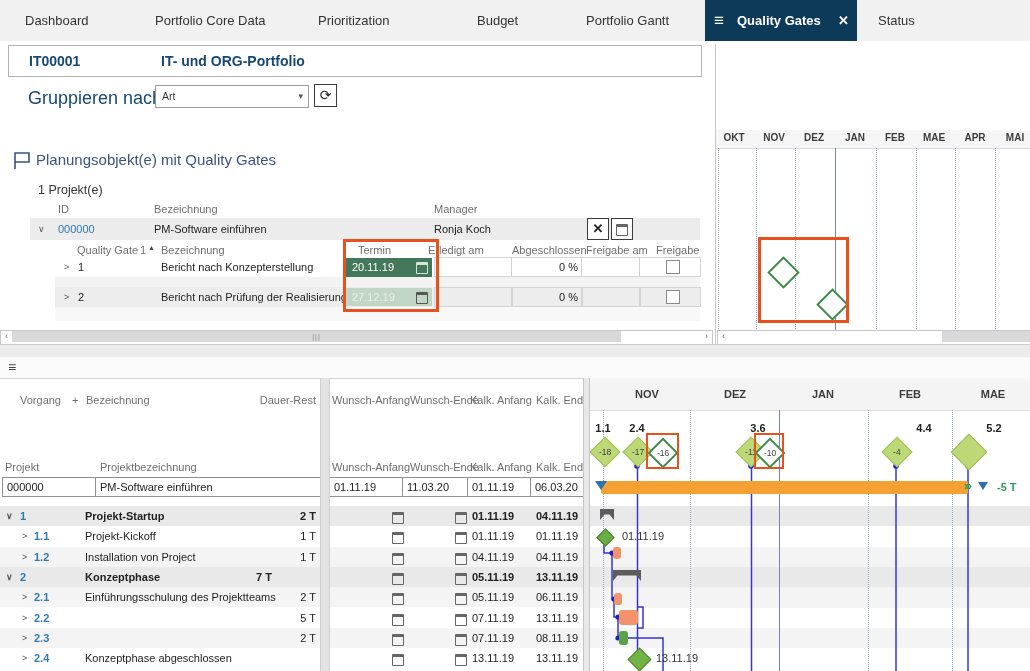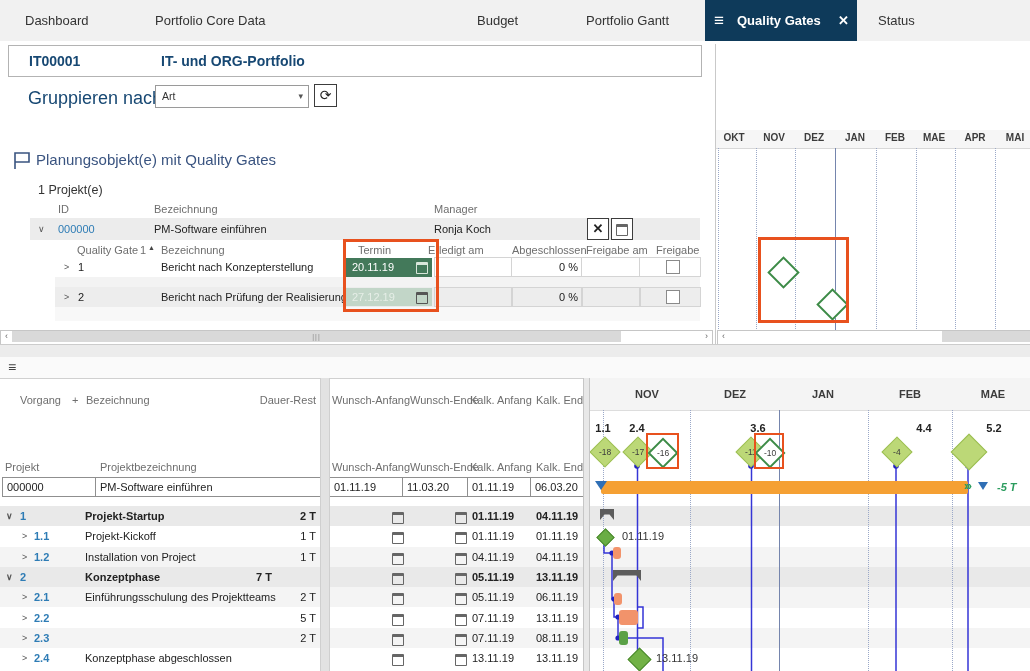--- a/index.html
+++ b/index.html
@@ -61,30 +61,31 @@
   .dia-f{position:absolute;background:#bcd877;border:1px solid #9cbf54;transform:rotate(45deg);display:flex;align-items:center;justify-content:center;}
   .dia-f span{transform:rotate(-45deg);font-size:8.5px;color:#3c3c3c;}
   .dia-ow{position:absolute;background:#fff;border:2px solid #3d8b47;transform:rotate(45deg);display:flex;align-items:center;justify-content:center;z-index:6;}
   .dia-ow span{transform:rotate(-45deg);font-size:8.5px;color:#3c3c3c;}
   .dia-g{position:absolute;background:#69ad44;border:1px solid #4c8a2f;transform:rotate(45deg);}
   .obar{position:absolute;background:#f2936b;border-radius:3px;}
   .gbar{position:absolute;background:#5ba147;border-radius:3px;}
   .datelbl{position:absolute;font-size:11px;color:#333;}
   .tri-d{position:absolute;width:0;height:0;border-left:6px solid transparent;border-right:6px solid transparent;border-top:9px solid #2f6fb5;}
   .chevrons{position:absolute;font-size:12px;font-weight:bold;color:#2b9c5e;letter-spacing:-2px;}
-  .buffer-lbl{position:absolute;font-size:11px;font-weight:bold;color:#2b9c5e;font-style:italic;}
+  .buffer-lbl{position:absolute;font-size:11px;font-weight:bold;color:#2b9c5e;}
 </style>
 </head>
 <body>
 
 <div class="app">
 
   <div class="tabbar">
     <span class="tab" style="left:25px">Dashboard</span>
     <span class="tab" style="left:155px">Portfolio Core Data</span>
+    <span class="tab" style="left:318px">Prioritization</span>
     <span class="tab" style="left:477px">Budget</span>
     <span class="tab" style="left:586px">Portfolio Gantt</span>
     <span class="tab" style="left:878px">Status</span>
     <div class="tab-active">
       <span class="burger">≡</span>
       <span class="lbl">Quality Gates</span>
       <span class="x">✕</span>
     </div>
   </div>
 

